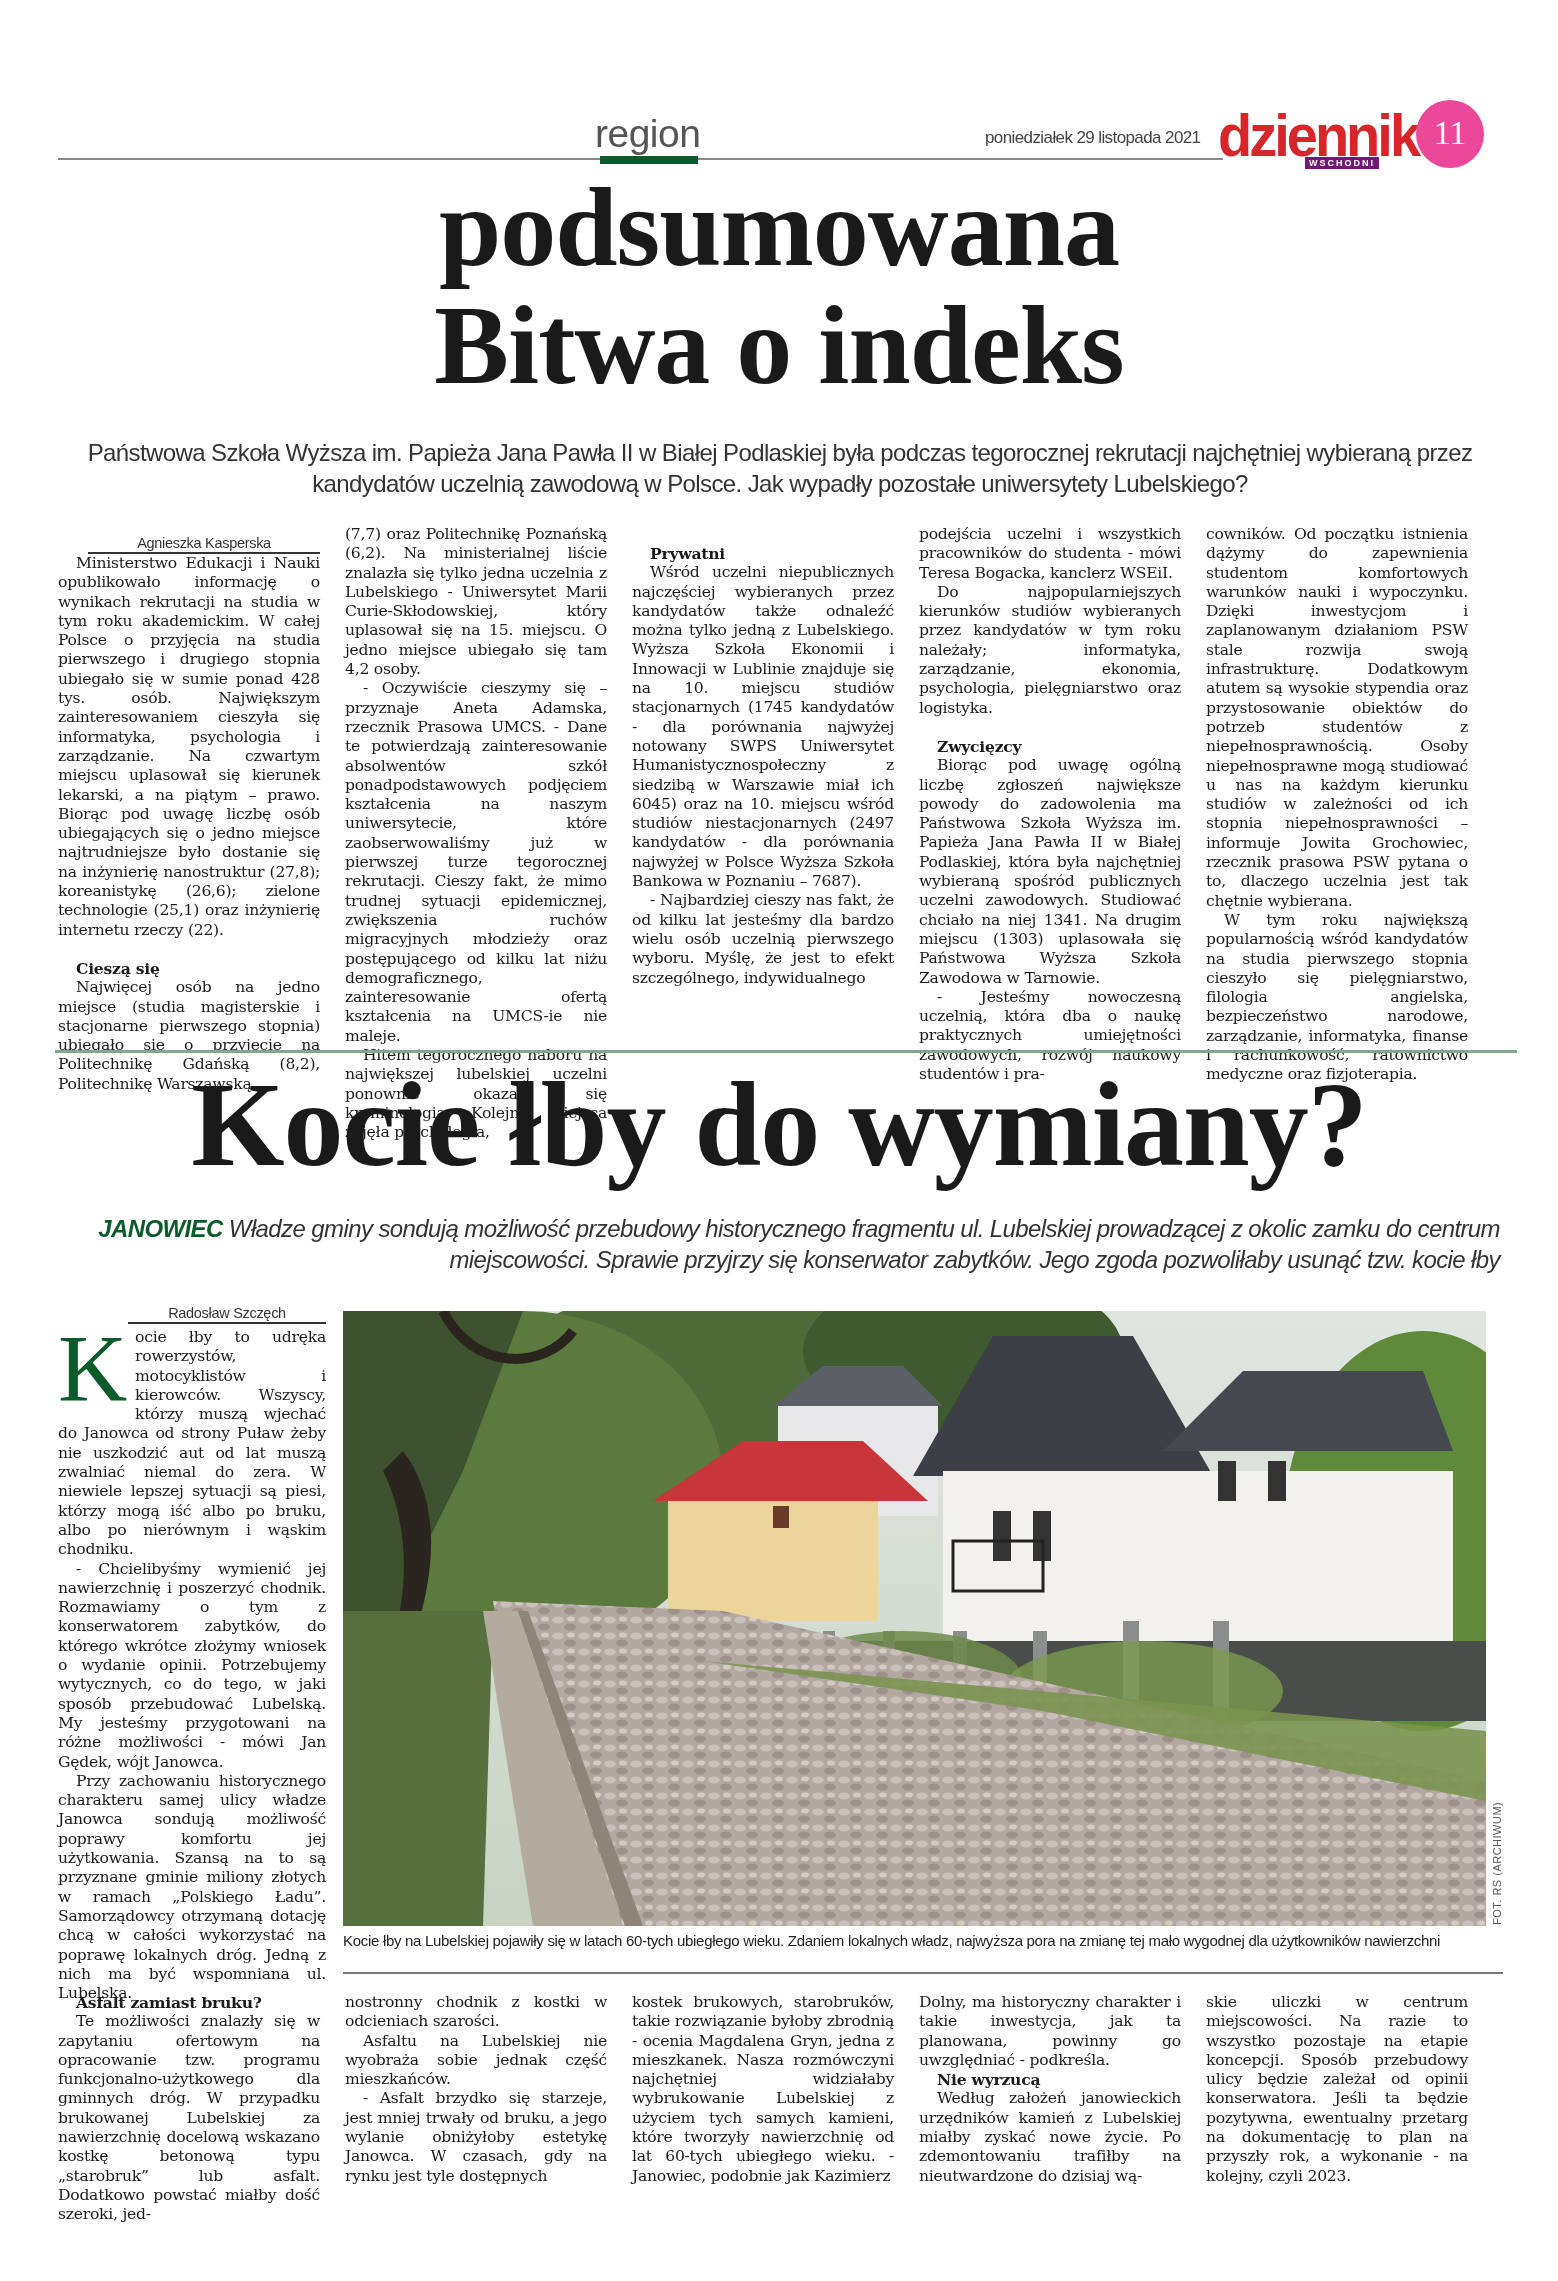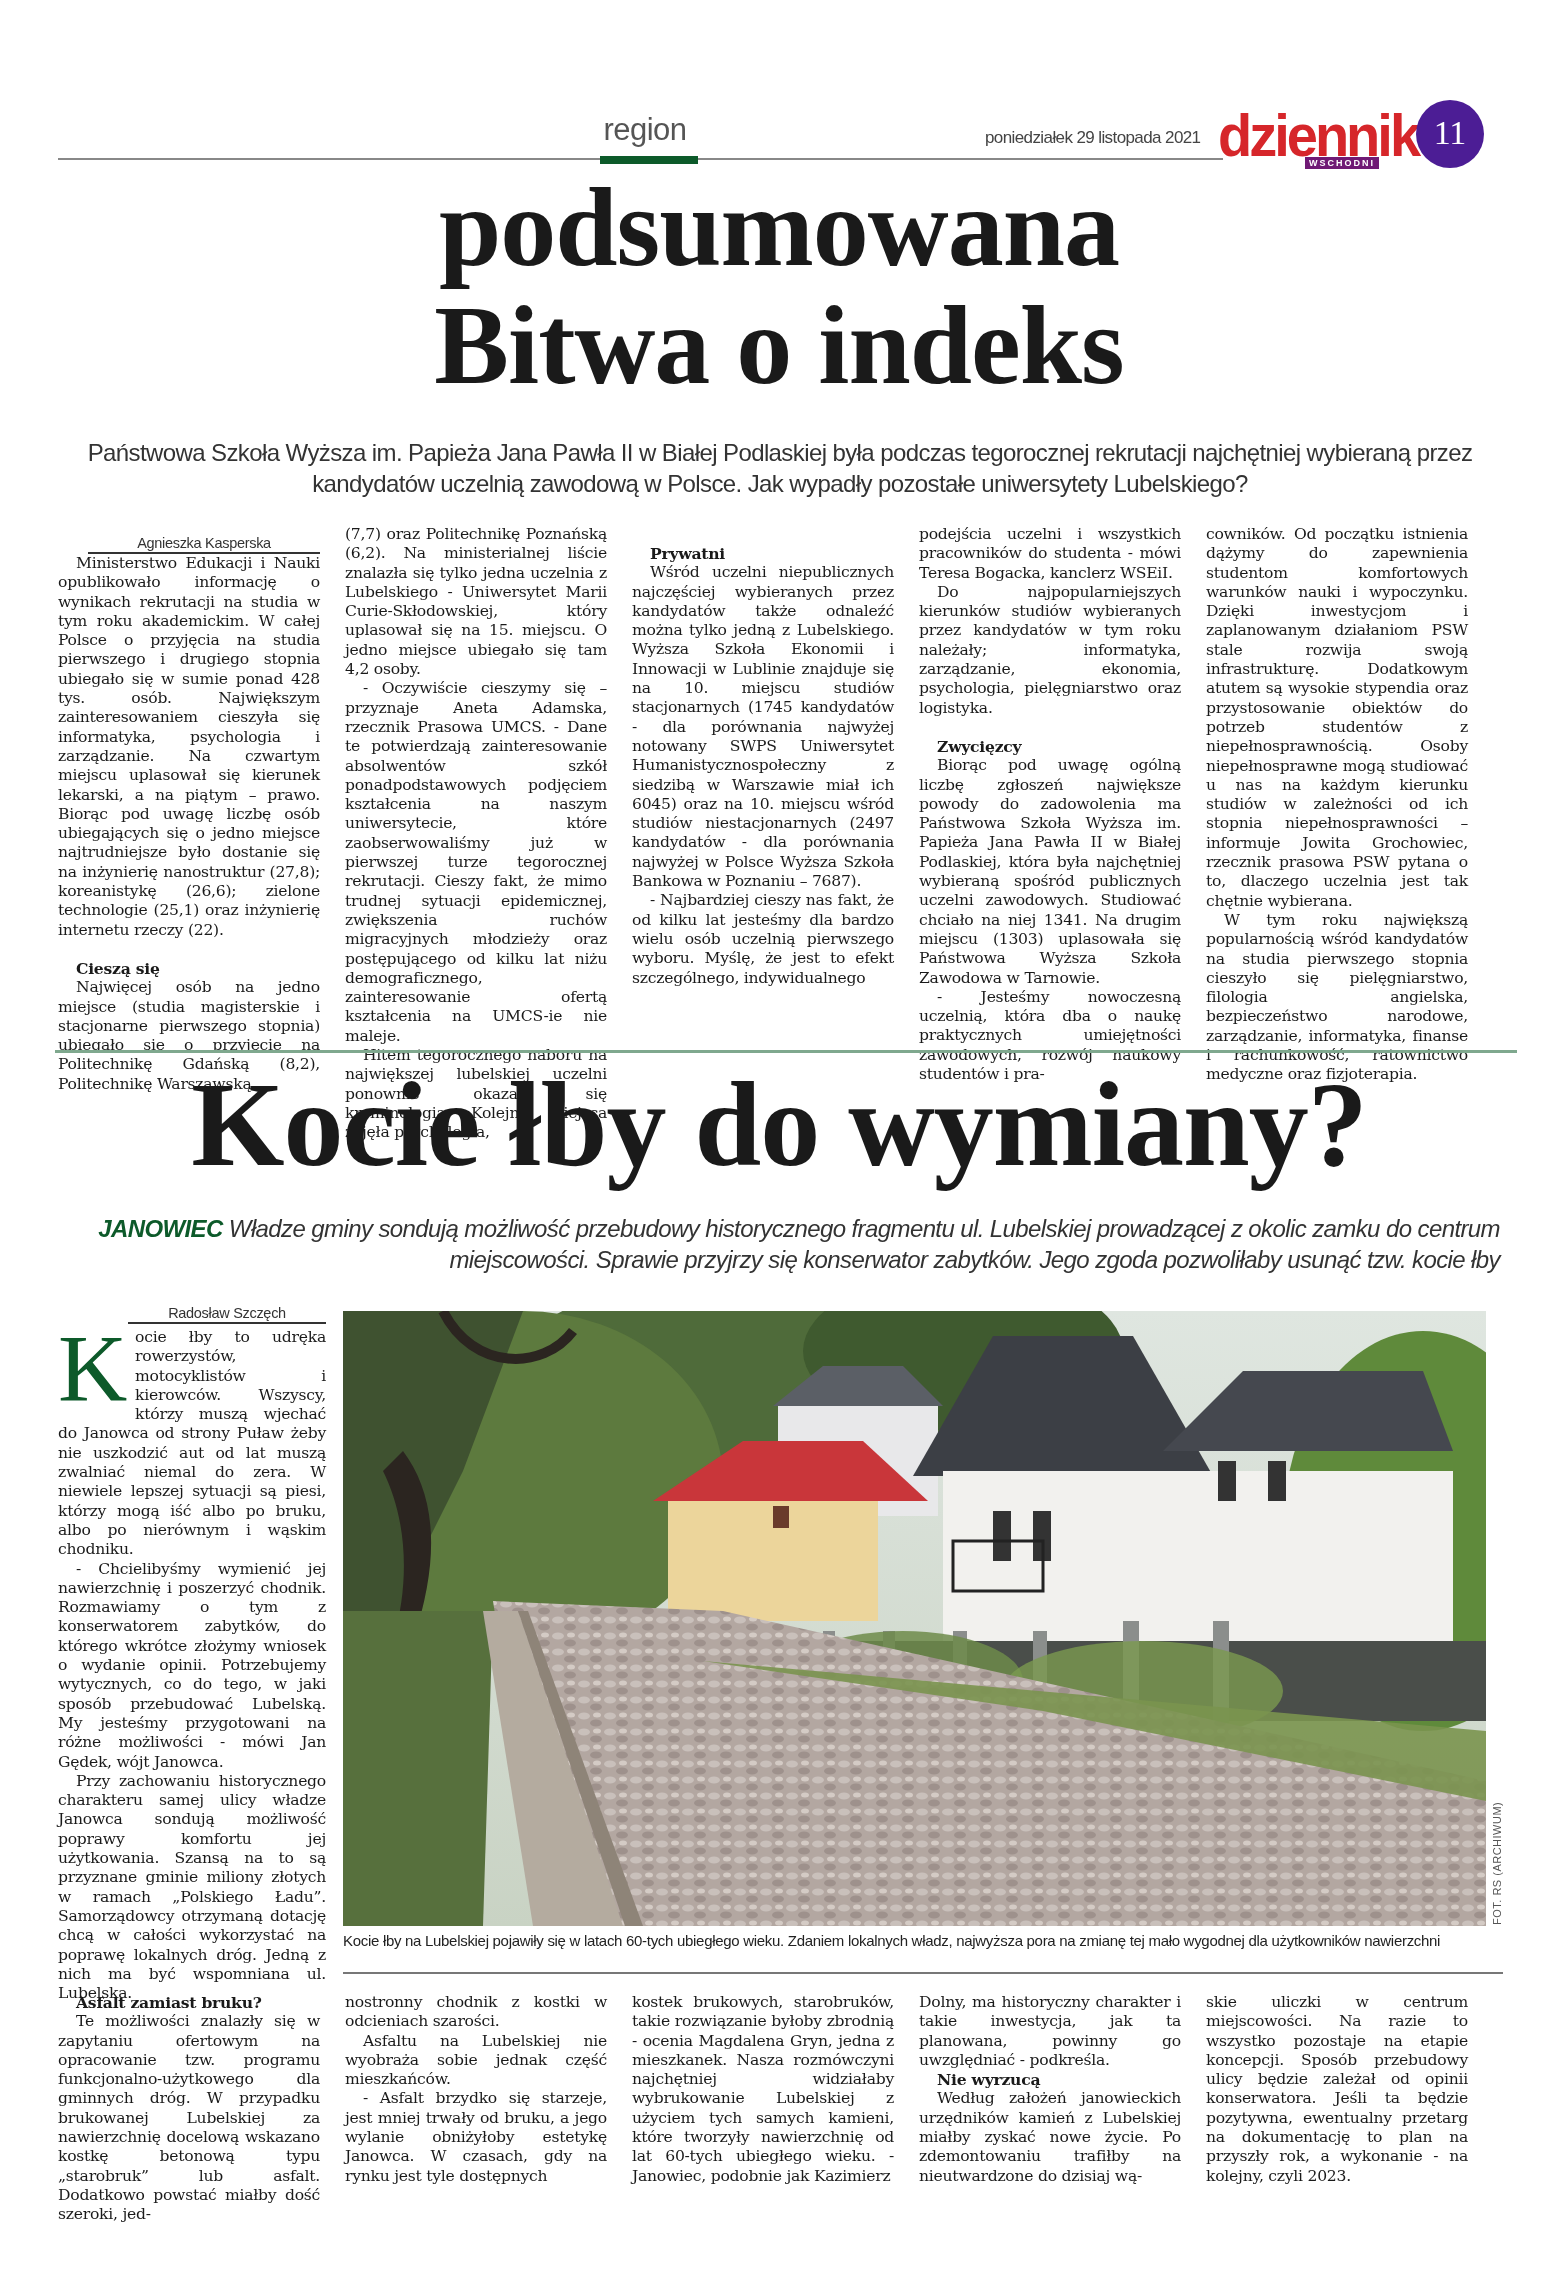--- a/index.html
+++ b/index.html
@@ -3,27 +3,27 @@
 <meta charset="utf-8">
 <style>
   html,body{margin:0;padding:0;background:#fff;}
   body{width:1558px;height:2281px;position:relative;overflow:hidden;color:#1a1a1a;}
   .abs{position:absolute;}
   .serif{font-family:"DejaVu Serif","Liberation Serif",serif;}
   .lserif{font-family:"Liberation Serif","DejaVu Serif",serif;}
   .sans{font-family:"Liberation Sans","DejaVu Sans",sans-serif;}
 
   
-  .section-label{left:595px;top:112px;width:100px;text-align:center;font-size:31px;color:#555;font-weight:300;letter-spacing:-0.5px;}
+  .section-label{left:595px;top:112px;width:100px;text-align:center;font-size:39px;color:#555;font-weight:300;letter-spacing:-0.5px;}
   .section-bar{left:600px;top:156px;width:98px;height:8px;background:#0d5a2a;}
   .header-rule{left:58px;top:158px;width:1165px;height:2px;background:#888;}
   .dateline{left:985px;top:128px;font-size:17px;color:#444;letter-spacing:-0.6px;}
   .logo{left:1218px;top:108px;font-size:56px;font-weight:bold;color:#d6262a;letter-spacing:-3px;line-height:56px;transform:scaleY(1.05);}
   .logo-sub{left:1305px;top:157px;background:#701a75;color:#fff;font-size:9px;letter-spacing:2px;padding:1px 4px;font-weight:bold;}
-  .page-badge{left:1416px;top:100px;width:68px;height:68px;border-radius:50%;background:#4c1d95;color:#fff;font-size:34px;text-align:center;line-height:66px;}
+  .page-badge{left:1416px;top:100px;width:68px;height:68px;border-radius:50%;background:#ec4899;color:#fff;font-size:34px;text-align:center;line-height:66px;}
 
   
   .headline1{left:0;width:1558px;top:168px;text-align:center;font-size:112px;font-weight:bold;line-height:118px;letter-spacing:-1px;}
   .deck1{left:60px;width:1440px;top:437px;text-align:center;font-size:24px;line-height:31px;color:#333;letter-spacing:-0.6px;font-weight:300;}
 
   .byline{font-size:14.5px;color:#333;text-align:center;border-bottom:2px solid #333;padding-bottom:1px;letter-spacing:-0.3px;}
 
   .col{font-size:15.6px;line-height:19.3px;text-align:justify;letter-spacing:-0.25px;hyphens:auto;}
   .col p{margin:0;text-indent:18px;}
   .col p.sub{font-weight:bold;text-indent:18px;margin-top:19px;}

